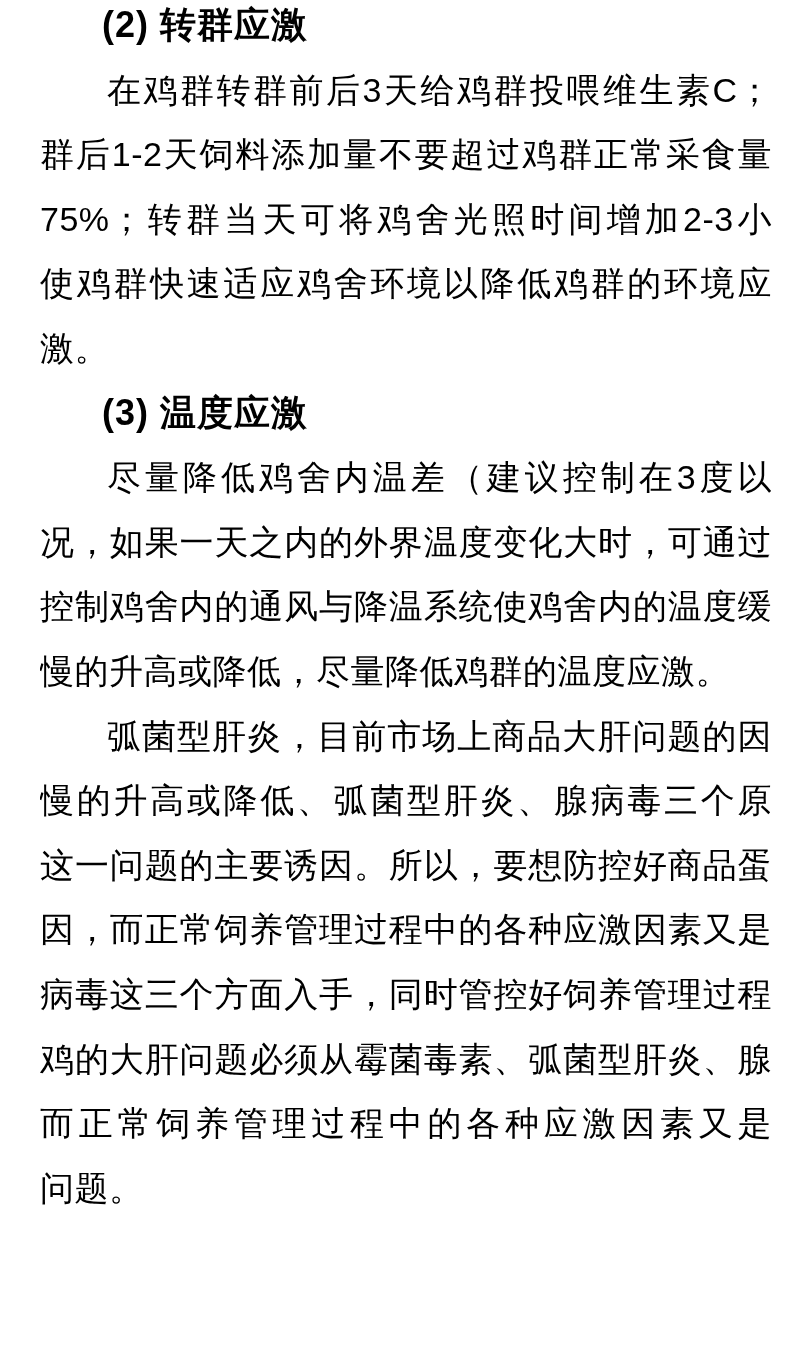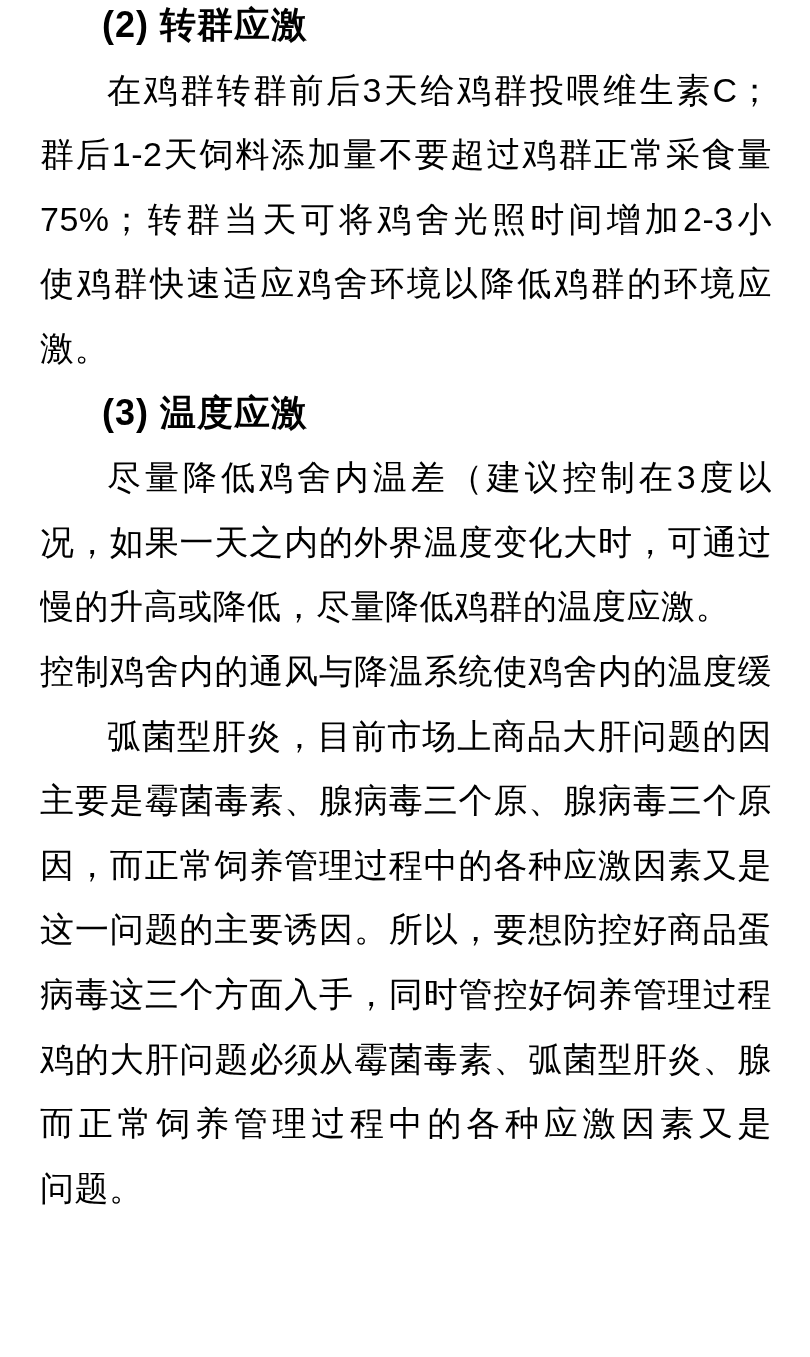--- a/index.html
+++ b/index.html
@@ -55,24 +55,24 @@
   <div>
       <div class="line heading">(2) 转群应激</div>
       <div class="line para-first">在鸡群转群前后3天给鸡群投喂维生素C；转</div>
       <div class="line para-mid">群后1-2天饲料添加量不要超过鸡群正常采食量的</div>
       <div class="line para-mid">75%；转群当天可将鸡舍光照时间增加2-3小时，</div>
       <div class="line para-mid">使鸡群快速适应鸡舍环境以降低鸡群的环境应</div>
       <div class="line para-last">激。</div>
       <div class="line heading">(3) 温度应激</div>
       <div class="line para-first">尽量降低鸡舍内温差（建议控制在3度以</div>
       <div class="line para-mid">况，如果一天之内的外界温度变化大时，可通过</div>
+      <div class="line para-mid">控制鸡舍内的通风与降温系统使鸡舍内的温度缓</div>
       <div class="line para-last">慢的升高或降低，尽量降低鸡群的温度应激。</div>
-      <div class="line para-mid">控制鸡舍内的通风与降温系统使鸡舍内的温度缓</div>
       <div class="line para-first">弧菌型肝炎，目前市场上商品大肝问题的因素</div>
-      <div class="line para-mid">主要是霉菌毒素、腺病毒三个原、腺病毒三个原</div>
+      <div class="line para-mid">慢的升高或降低、弧菌型肝炎、腺病毒三个原</div>
+      <div class="line para-mid">这一问题的主要诱因。所以，要想防控好商品蛋</div>
       <div class="line para-mid">因，而正常饲养管理过程中的各种应激因素又是</div>
-      <div class="line para-mid">这一问题的主要诱因。所以，要想防控好商品蛋</div>
       <div class="line para-mid">病毒这三个方面入手，同时管控好饲养管理过程</div>
       <div class="line para-mid">鸡的大肝问题必须从霉菌毒素、弧菌型肝炎、腺</div>
       <div class="line para-mid">而正常饲养管理过程中的各种应激因素又是</div>
       <div class="line para-last">问题。</div>
     </div>
 </div>
 
 </body></html>

